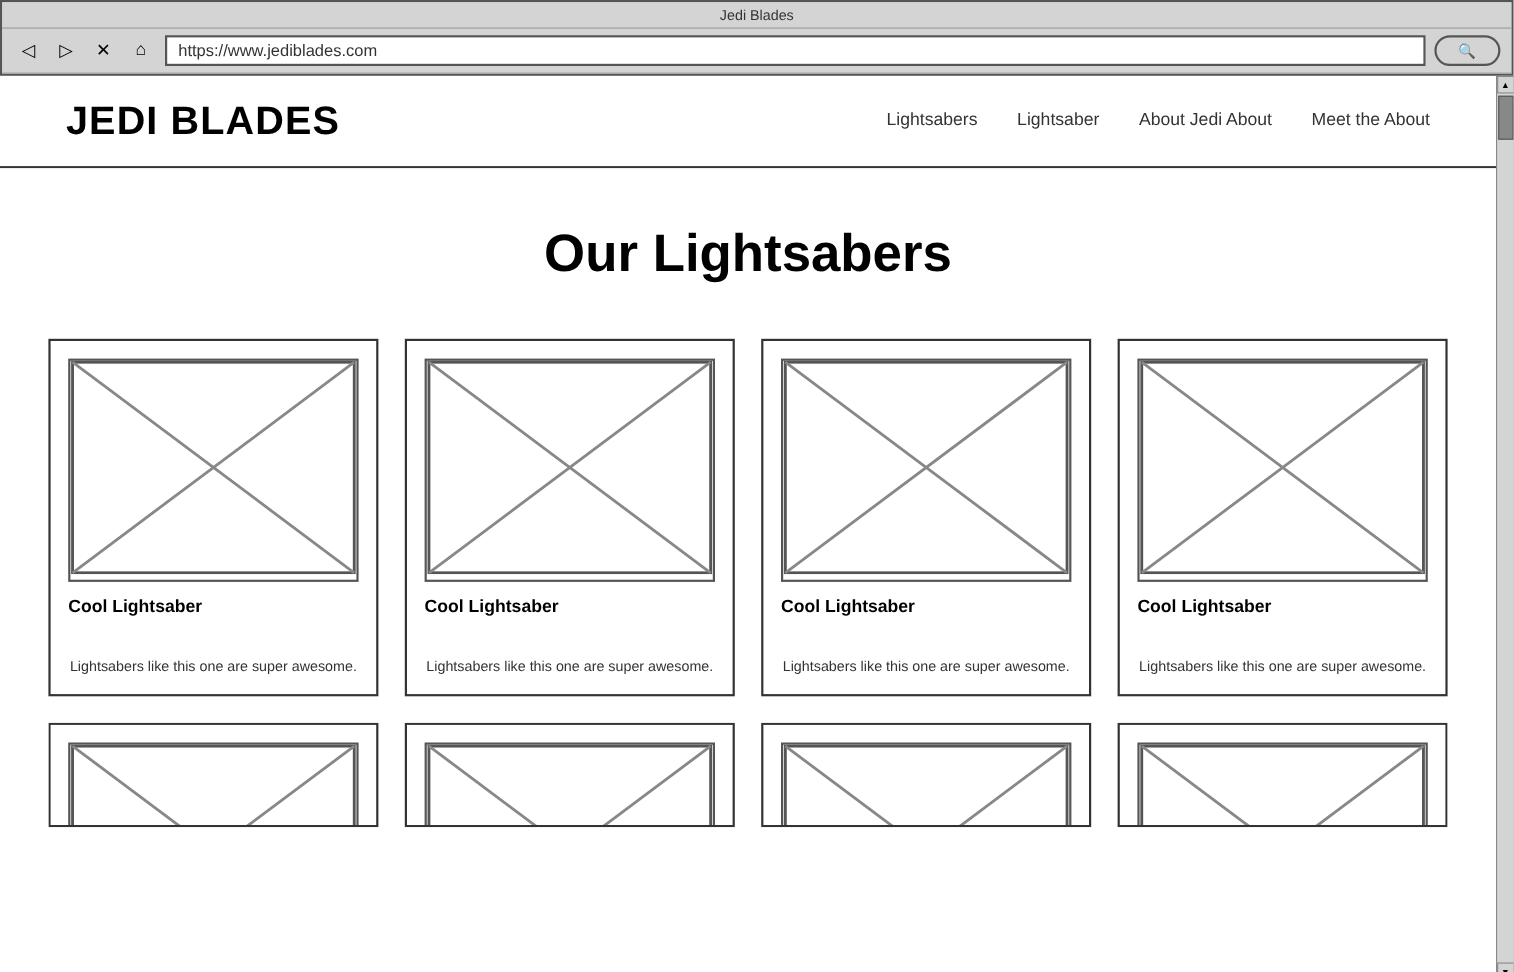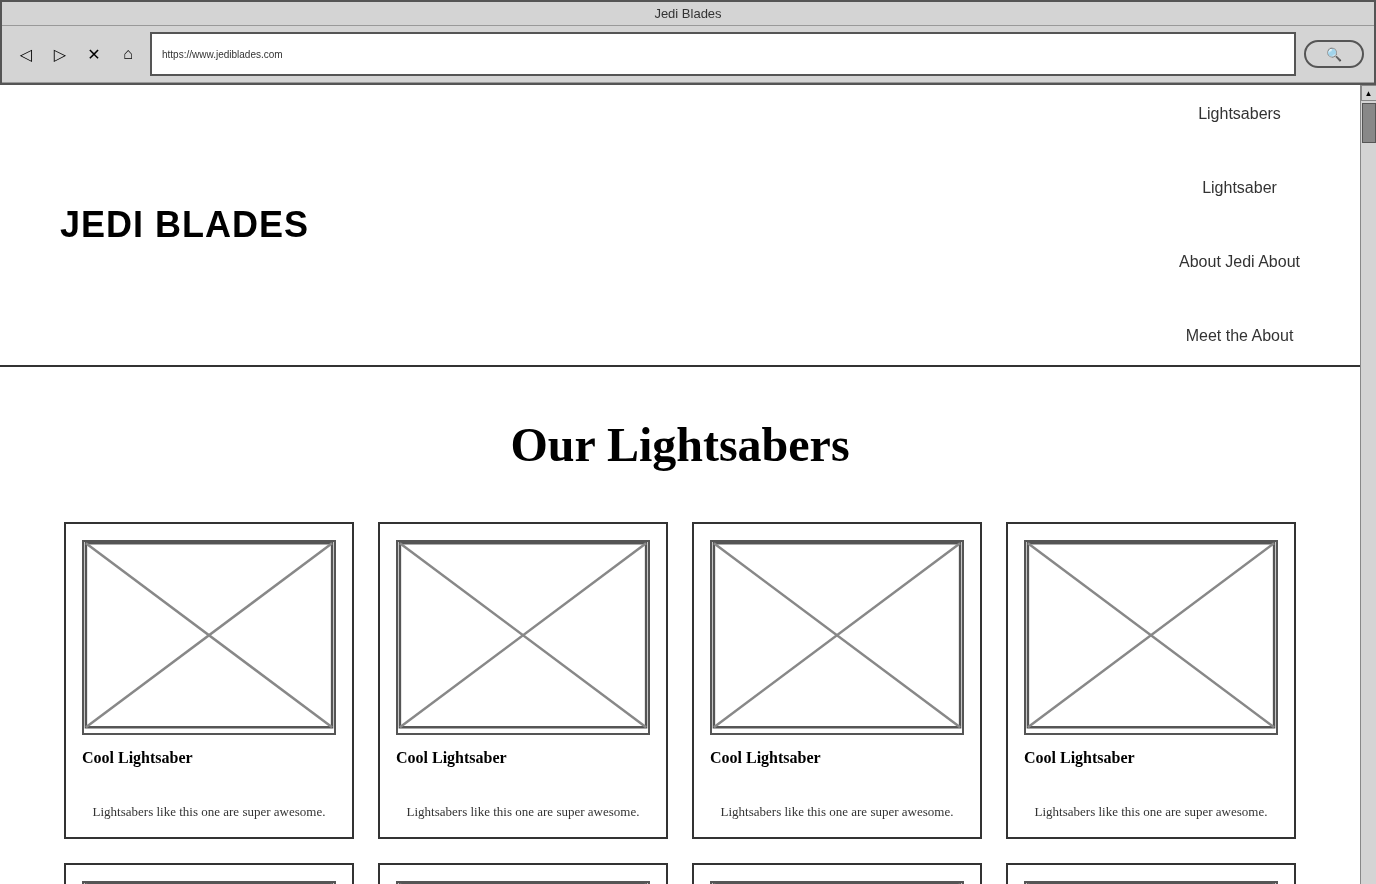--- a/index.html
+++ b/index.html
@@ -49,25 +49,25 @@
       align-items: center;
       justify-content: center;
       font-size: 16px;
       cursor: pointer;
       border: none;
       background: transparent;
     }
 
     .address-bar {
       flex: 1;
-      height: 44px;
+      height: 28px;
       border: 2px solid #555;
       background: #fff;
       padding: 0 10px;
-      font-size: 10px;
+      font-size: 15px;
       color: #333;
     }
 
     .search-btn {
       width: 60px;
       height: 28px;
       border: 2px solid #555;
       border-radius: 14px;
       background: #d4d4d4;
       display: flex;
@@ -131,37 +131,35 @@
 
     .site-logo {
       font-size: 36px;
       font-weight: 900;
       color: #000;
       letter-spacing: 1px;
     }
 
     .site-nav {
       display: flex;
-      align-items: center;
-      gap: 56px;
-      flex-direction: column;
+      align-items: flex-end;
+      gap: 36px;
     }
 
     .nav-link {
       font-size: 16px;
       color: #333;
       text-decoration: none;
       cursor: pointer;
     }
 
     
     .site-main {
       background: #fff;
-      padding: 50px 64px 30px;
-      font-family: Liberation Serif, serif;
+      padding: 50px 44px 30px;
     }
 
     .page-title {
       text-align: center;
       font-size: 48px;
       font-weight: 800;
       color: #000;
       margin-bottom: 50px;
     }
 

